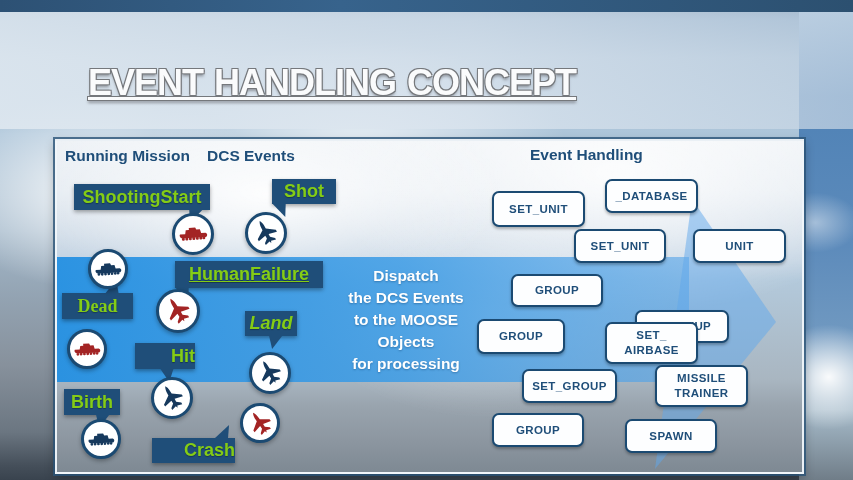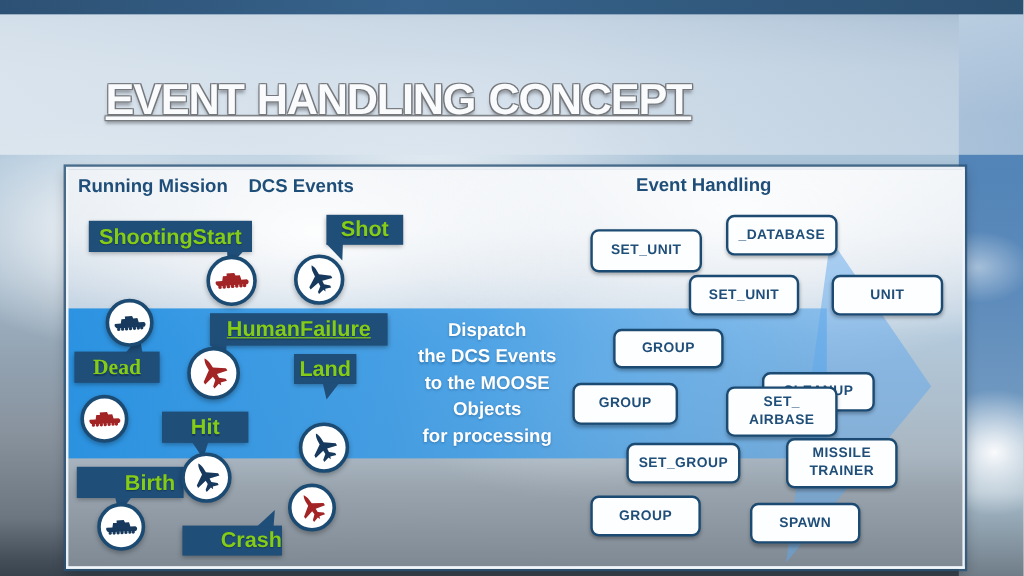--- a/index.html
+++ b/index.html
@@ -123,29 +123,29 @@
       <i class="tail t-down" style="left:3px;transform:skewX(25deg);"></i>
     </div>
     <div class="callout" style="left:5px;top:152px;width:71px;height:26px;font-family:Liberation Serif, serif;">
       <span>Dead</span>
       <i class="tail t-up" style="right:12px;transform:skewX(-18deg);"></i>
     </div>
     <div class="callout" style="left:118px;top:120px;width:148px;height:27px;text-decoration:underline;">
       <span>HumanFailure</span>
       <i class="tail t-down" style="left:3px;transform:skewX(25deg);"></i>
     </div>
-    <div class="callout" style="left:188px;top:154px;width:52px;height:25px;">
+    <div class="callout" style="left:188px;top:170px;width:52px;height:25px;font-style:italic;">
       <span>Land</span>
       <i class="tail t-down" style="left:22px;transform:skewX(-15deg);"></i>
     </div>
-    <div class="callout" style="left:78px;top:202px;width:72px;height:26px;">
+    <div class="callout" style="left:78px;top:202px;width:60px;height:26px;justify-content:flex-end;">
       <span>Hit</span>
       <i class="tail t-down" style="left:26px;transform:skewX(10deg);"></i>
     </div>
-    <div class="callout" style="left:7px;top:248px;width:56px;height:26px;padding-left:33px;">
+    <div class="callout" style="left:7px;top:248px;width:56px;height:26px;">
       <span>Birth</span>
       <i class="tail t-down" style="left:30px;transform:skewX(-15deg);"></i>
     </div>
     <div class="callout" style="left:95px;top:297px;width:83px;height:25px;justify-content:flex-end;">
       <span>Crash</span>
       <i class="tail t-up" style="right:3px;transform:skewX(-30deg);"></i>
     </div>
 
     <div class="circ" style="left:115px;top:72px;width:36px;height:36px;">
       <svg class="ic-red" width="32" height="20" viewBox="0 0 32 20" style="transform:rotate(-4deg);">

